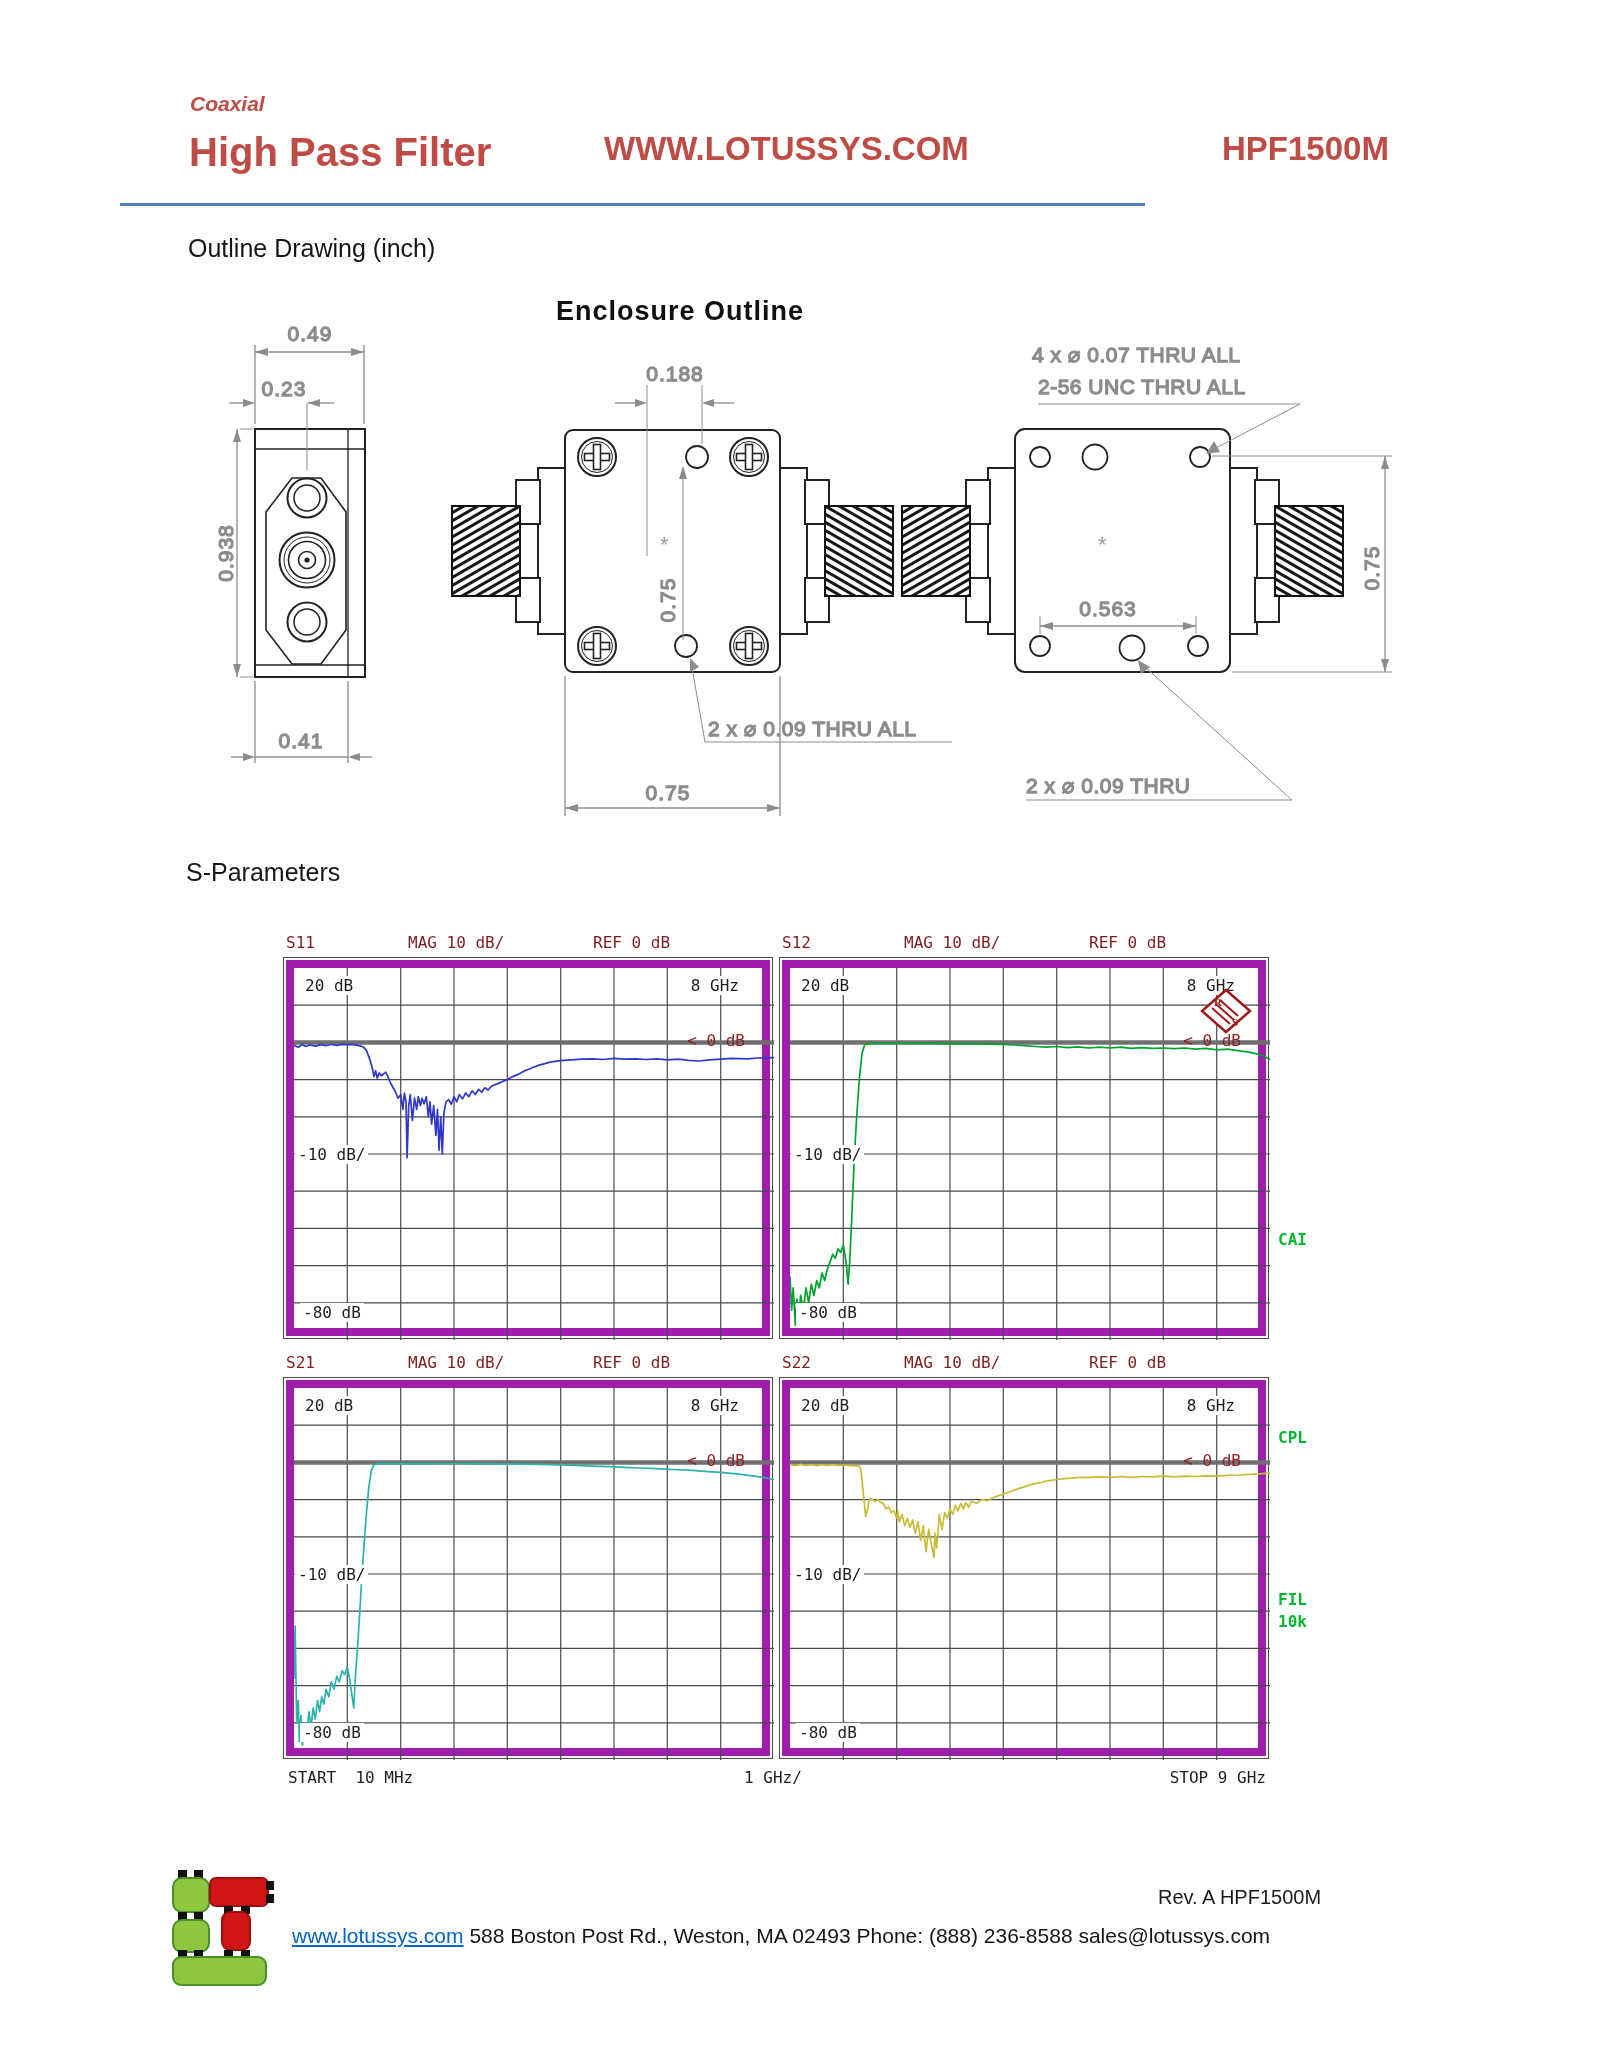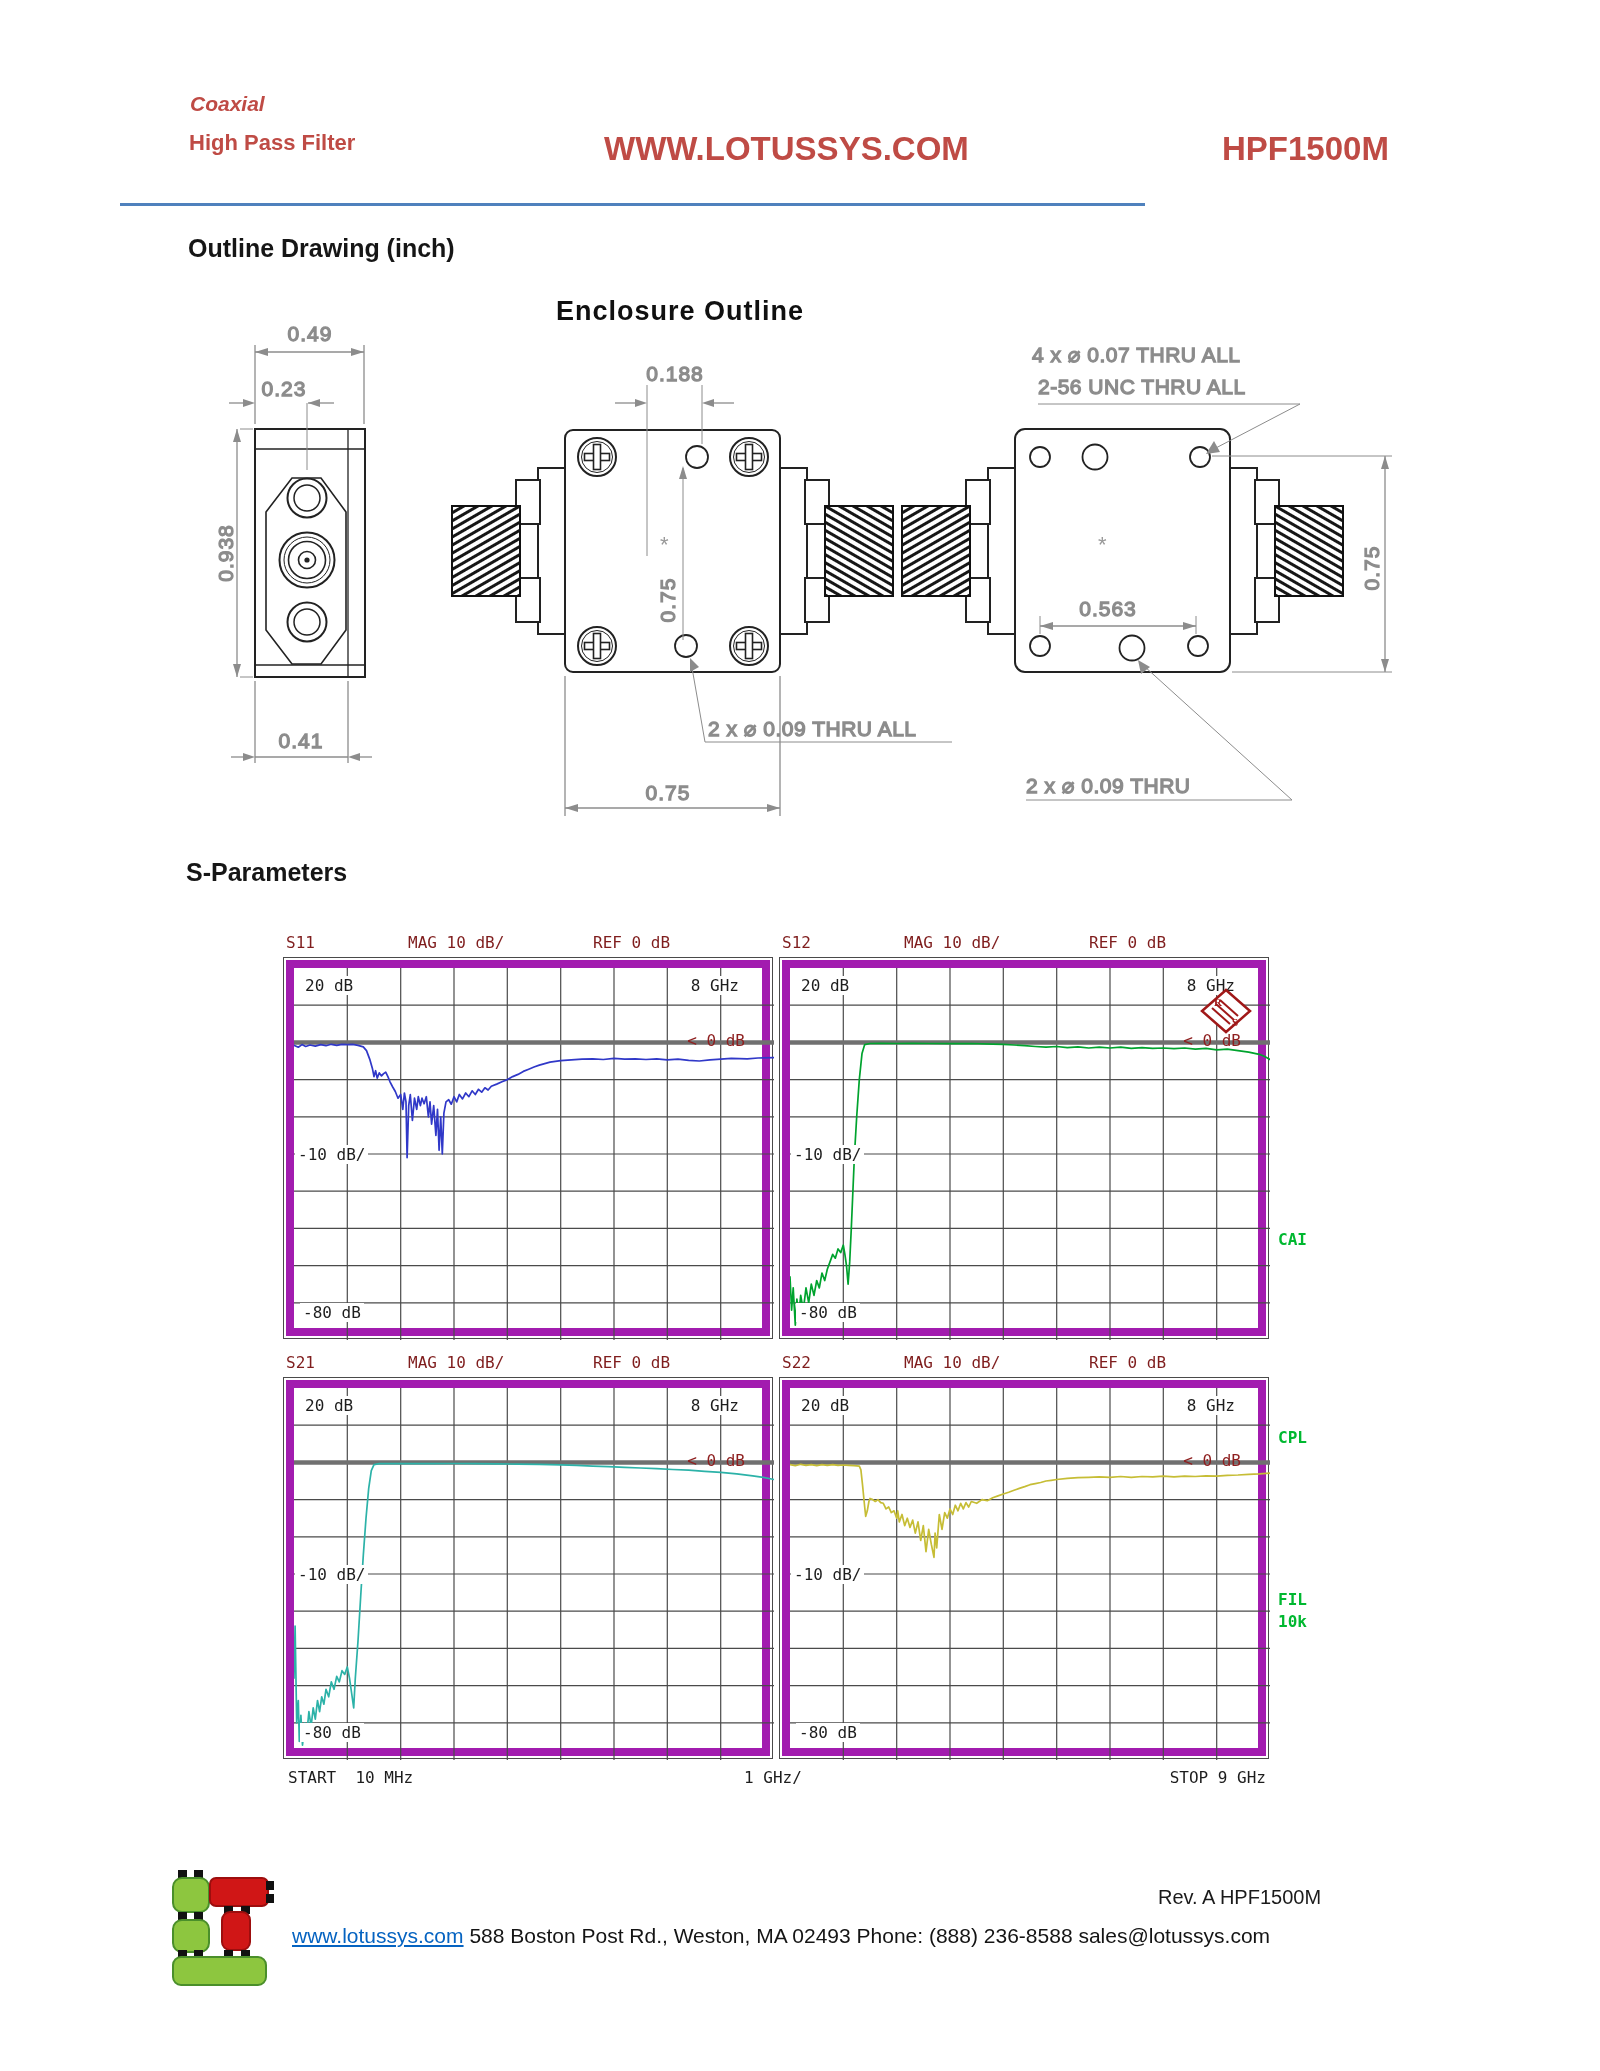--- a/index.html
+++ b/index.html
@@ -1,24 +1,24 @@
 <!DOCTYPE html>
 <html><head>
 <meta charset="utf-8">
 <style>
   html,body{margin:0;padding:0;background:#e8e8e8;}
   .page{position:relative;width:1600px;height:2071px;background:#ffffff;margin:0 auto;
         font-family:"Liberation Sans",sans-serif;overflow:hidden;padding-left:39px;}
   
   .hdr-kicker{position:absolute;left:190px;top:92px;font-size:21px;font-weight:bold;font-style:italic;color:#bf4b45;}
-  .hdr-title{position:absolute;left:189px;top:130px;font-size:22px;font-weight:bold;color:#bf4b45;}
+  .hdr-title{position:absolute;left:189px;top:130px;font-size:40px;font-weight:bold;color:#bf4b45;}
   .hdr-site{position:absolute;left:604px;top:130px;font-size:33px;font-weight:bold;color:#bf4b45;}
   .hdr-model{position:absolute;left:1222px;top:130px;font-size:33px;font-weight:bold;color:#bf4b45;}
   .hdr-rule{position:absolute;left:120px;top:203px;width:1025px;height:3px;background:#4f81bd;}
-  .sec-title{position:absolute;font-size:25px;font-weight:bold;color:#161616;}
+  .sec-title{position:absolute;font-size:25px;font-weight:normal;color:#161616;}
   .enc-title{position:absolute;left:500px;top:296px;width:360px;text-align:center;font-size:27px;font-weight:bold;color:#101010;letter-spacing:1px;}
   
   svg.drawing{position:absolute;left:150px;top:315px;width:1300px;height:510px;}
   svg.drawing text{font-family:"Liberation Sans",sans-serif;}
   .dimtxt{fill:#8c8c8c;font-size:21px;letter-spacing:1px;}
   .notetxt{fill:#8c8c8c;font-size:21px;letter-spacing:0.5px;}
   
   .phead{position:absolute;width:484px;height:22px;font-family:"DejaVu Sans Mono","Liberation Mono",monospace;
          font-size:16px;color:#7f1d1d;}
   .ph-m{position:absolute;left:122px;top:0;}

